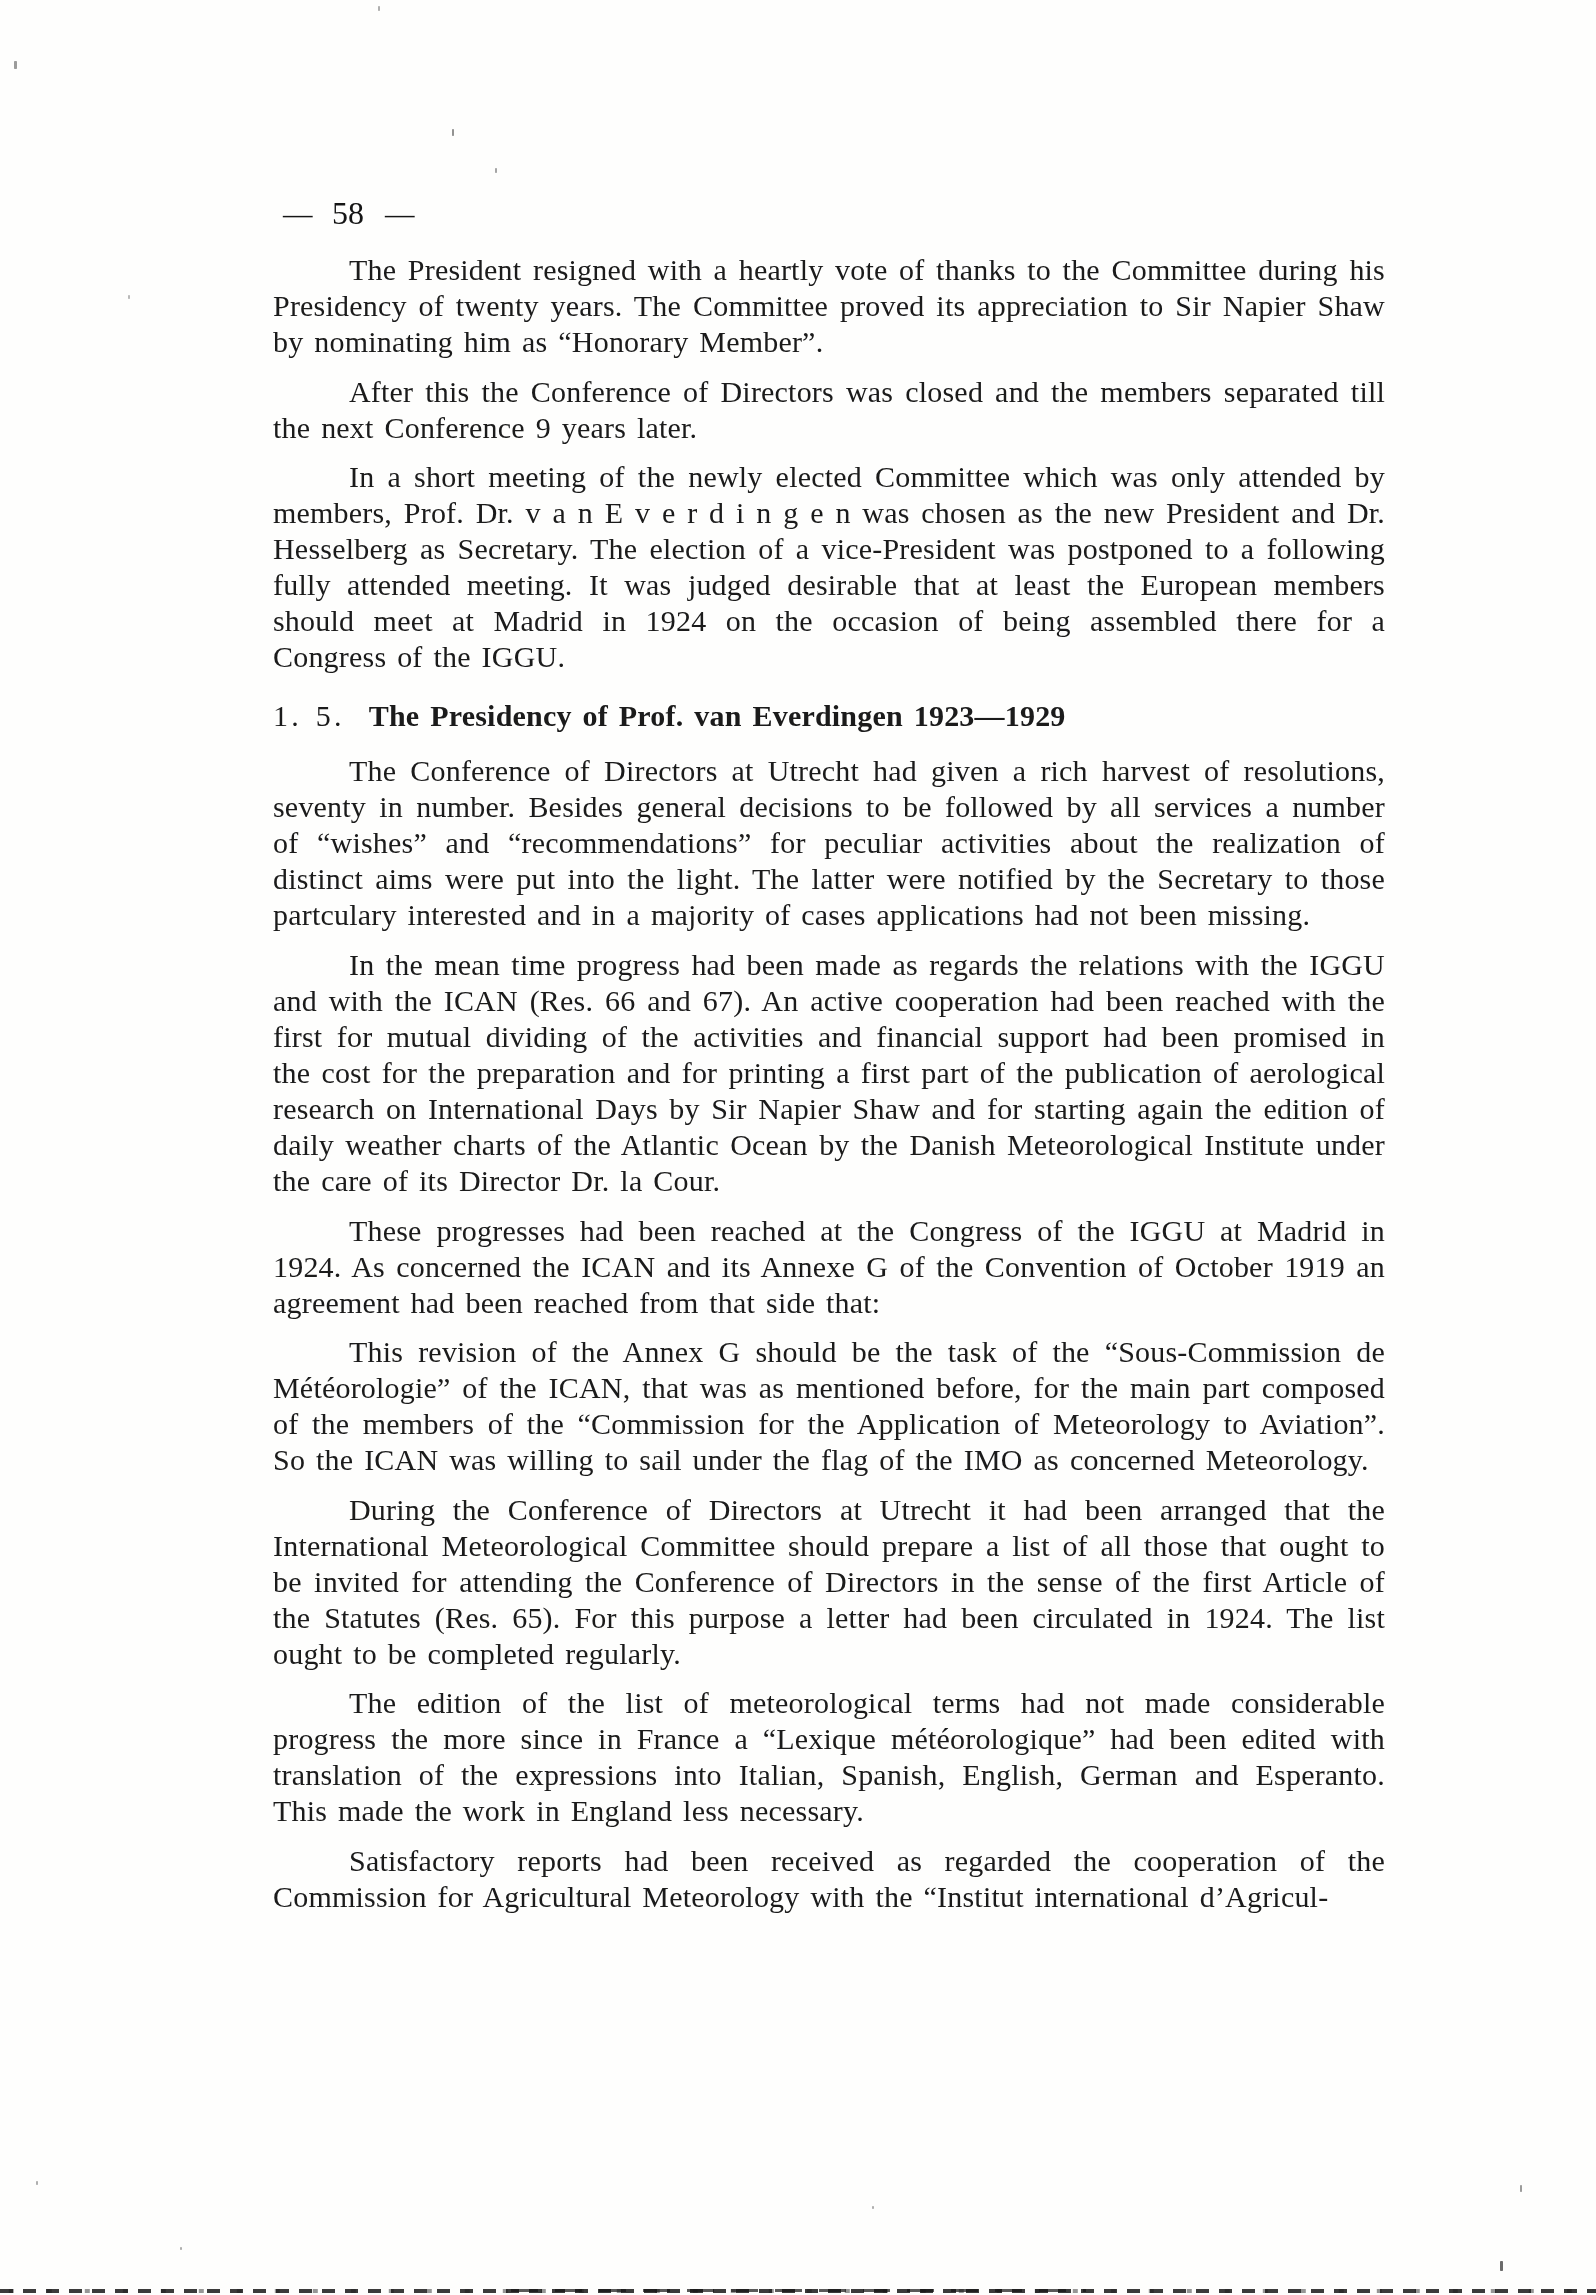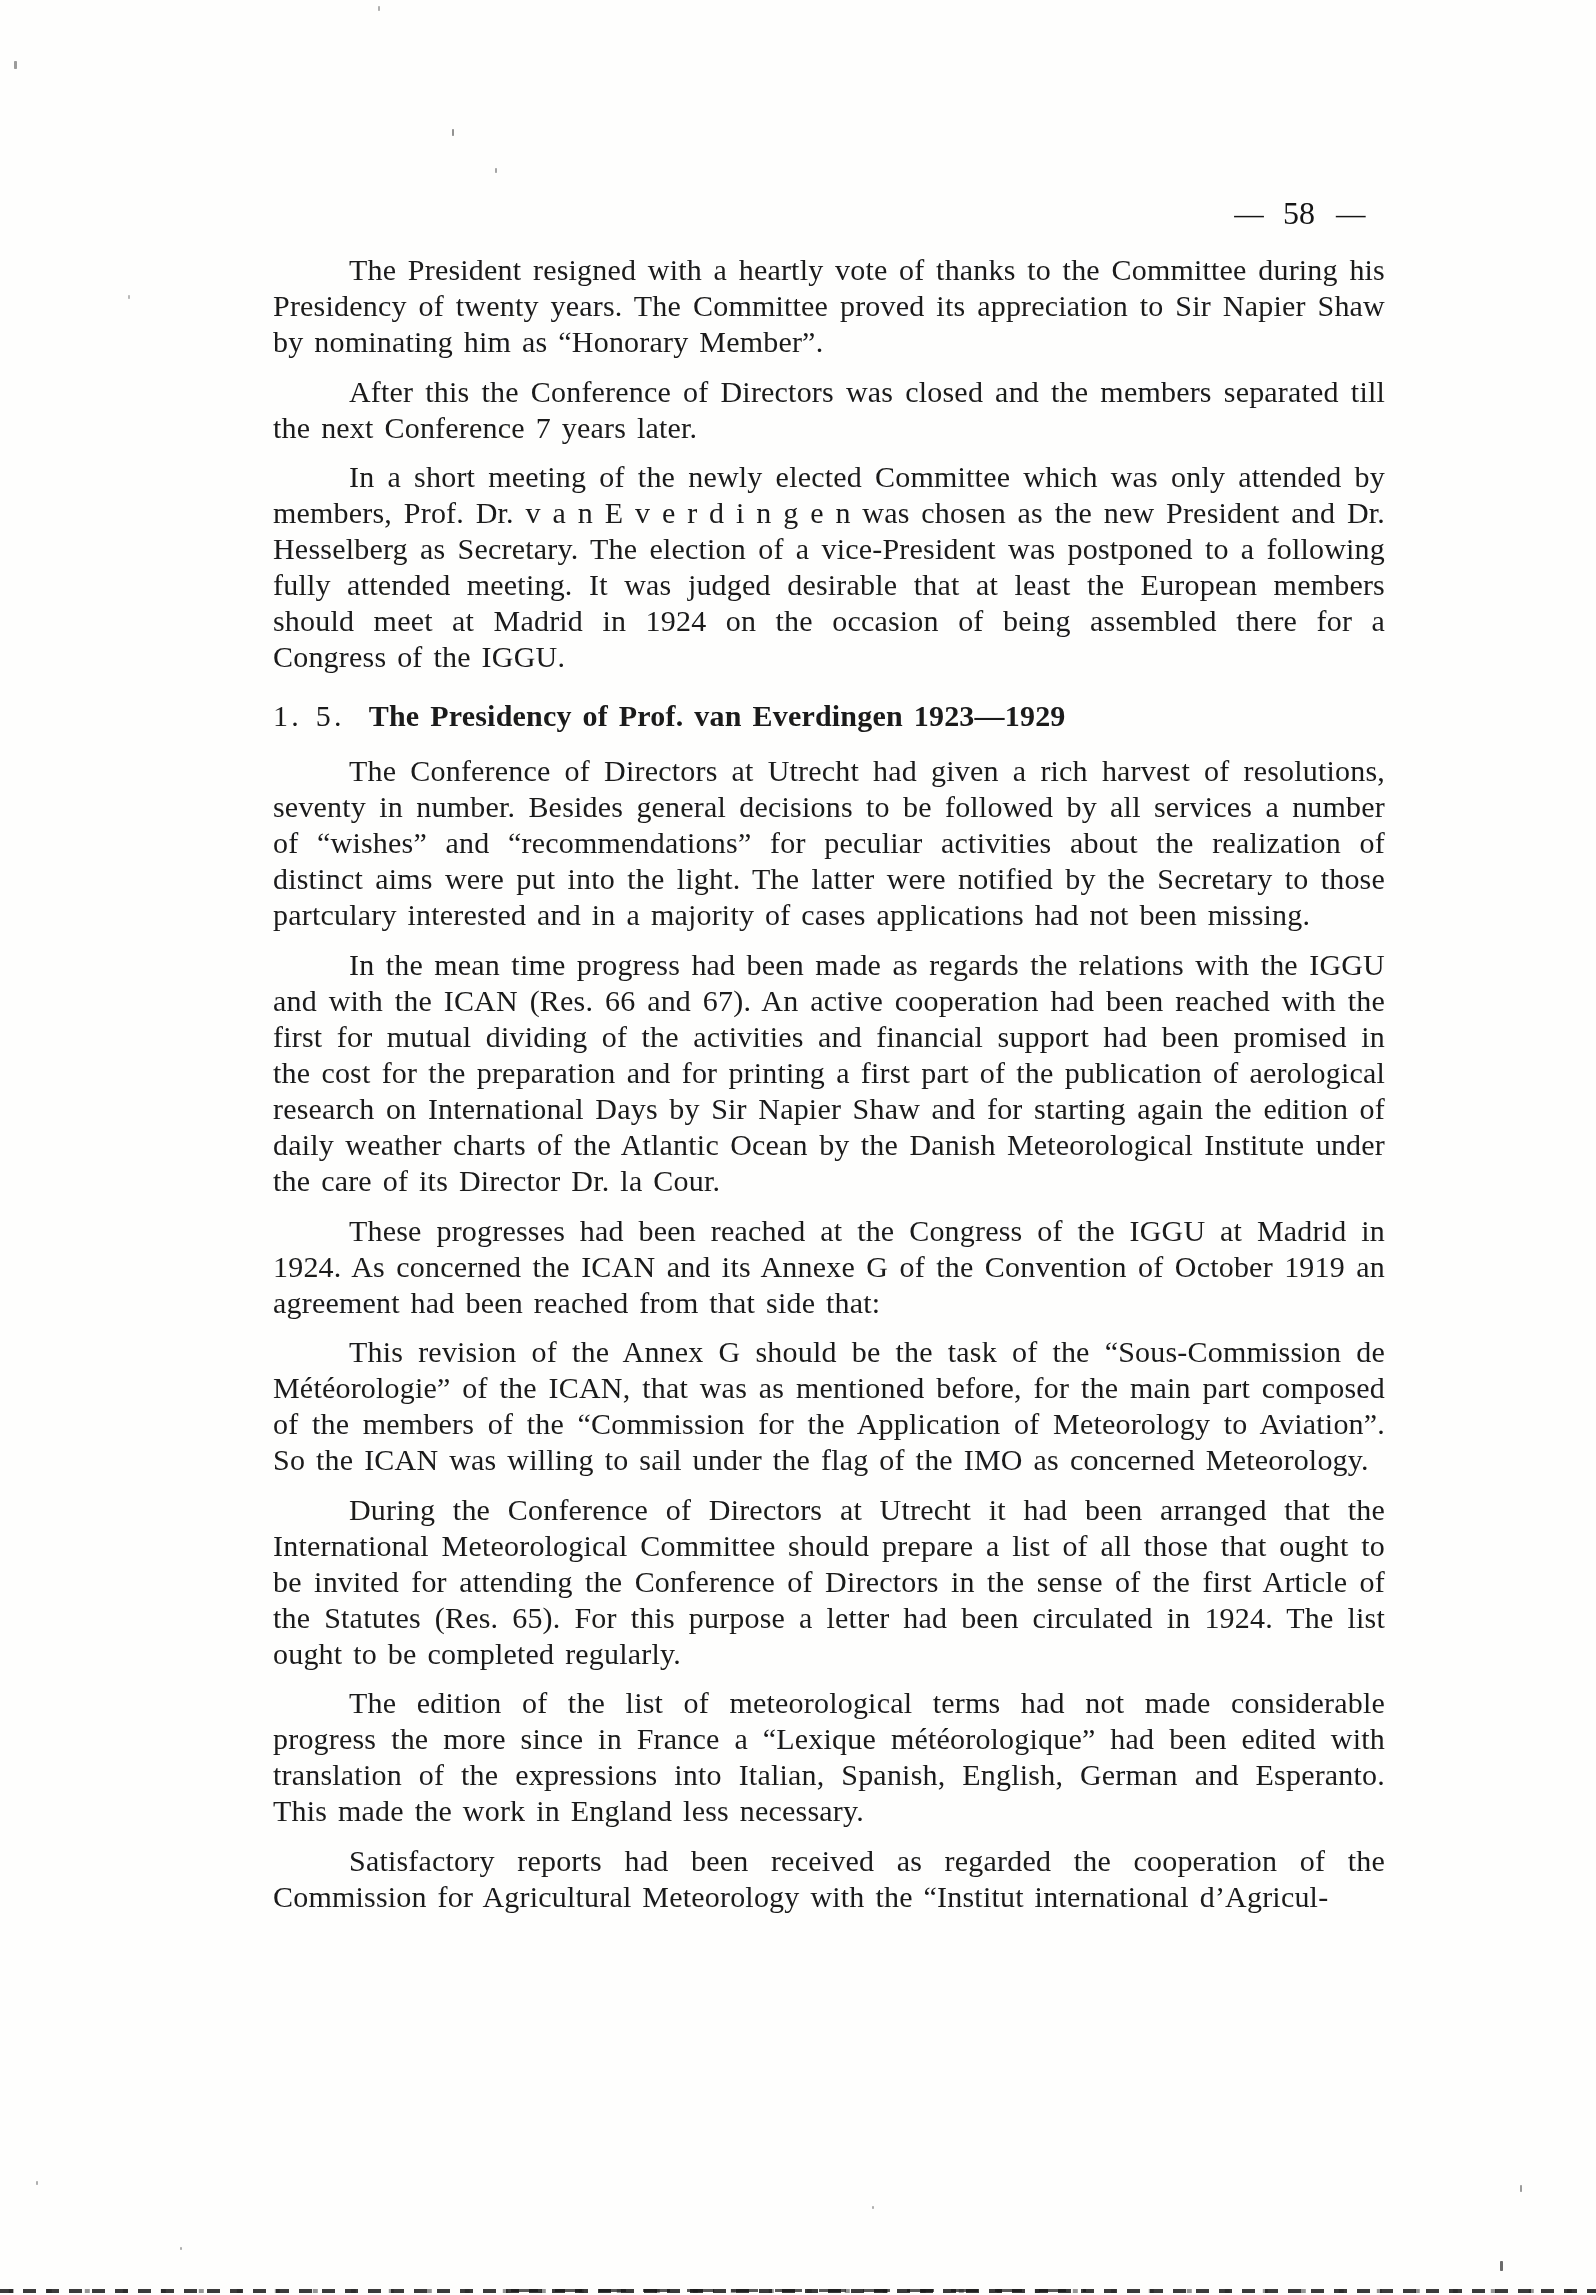--- a/index.html
+++ b/index.html
@@ -13,23 +13,23 @@
     height: 2295px;
     margin: 0 auto;
     background: #fefefd;
     color: #1b1b1b;
     font-family: "Liberation Serif", "DejaVu Serif", serif;
     overflow: hidden;
   }
   .pageno {
     position: absolute;
     top: 195px;
-    left: 273px;
+    left: 262px;
     width: 1112px;
-    text-align: right;
+    text-align: left;
     font-size: 29.5px;
     color: #151515;
   }
   .pageno .dash {
     display: inline-block;
     margin: 0 21px;
     letter-spacing: -1.6px;
   }
   .pageno .num {
     display: inline-block;
@@ -111,21 +111,21 @@
 <body>
 
 <div class="page">
 
   <div class="pageno">
     <span class="dash">—</span><span class="num">58</span><span class="dash">—</span>
   </div>
 
   <div class="content">
     <p>The President resigned with a heartly vote of thanks to the Committee during his Presidency of twenty years. The Committee proved its appreciation to Sir Napier Shaw by nominating him as “Honorary Member”.</p>
-    <p>After this the Conference of Directors was closed and the members separated till the next Conference 7 years later.</p>
+    <p>After this the Conference of Directors was closed and the members separated till the next Conference 9 years later.</p>
     <p>In a short meeting of the newly elected Committee which was only attended by members, Prof. Dr. v a n E v e r d i n g e n was chosen as the new President and Dr. Hesselberg as Secretary. The election of a vice-President was postponed to a following fully attended meeting. It was judged desirable that at least the European members should meet at Madrid in 1924 on the occasion of being assembled there for a Congress of the IGGU.</p>
 
     <div class="heading">
       <span class="hnum">1. 5.</span><span class="htitle">The Presidency of Prof. van Everdingen 1923—1929</span>
     </div>
 
     <p>The Conference of Directors at Utrecht had given a rich harvest of resolutions, seventy in number. Besides general decisions to be followed by all services a number of “wishes” and “recommendations” for peculiar activities about the realization of distinct aims were put into the light. The latter were notified by the Secretary to those partculary interested and in a majority of cases applications had not been missing.</p>
     <p>In the mean time progress had been made as regards the relations with the IGGU and with the ICAN (Res. 66 and 67). An active cooperation had been reached with the first for mutual dividing of the activities and financial support had been promised in the cost for the preparation and for printing a first part of the publication of aerological research on International Days by Sir Napier Shaw and for starting again the edition of daily weather charts of the Atlantic Ocean by the Danish Meteorological Institute under the care of its Director Dr. la Cour.</p>
     <p>These progresses had been reached at the Congress of the IGGU at Madrid in 1924. As concerned the ICAN and its Annexe G of the Convention of October 1919 an agreement had been reached from that side that:</p>
 

